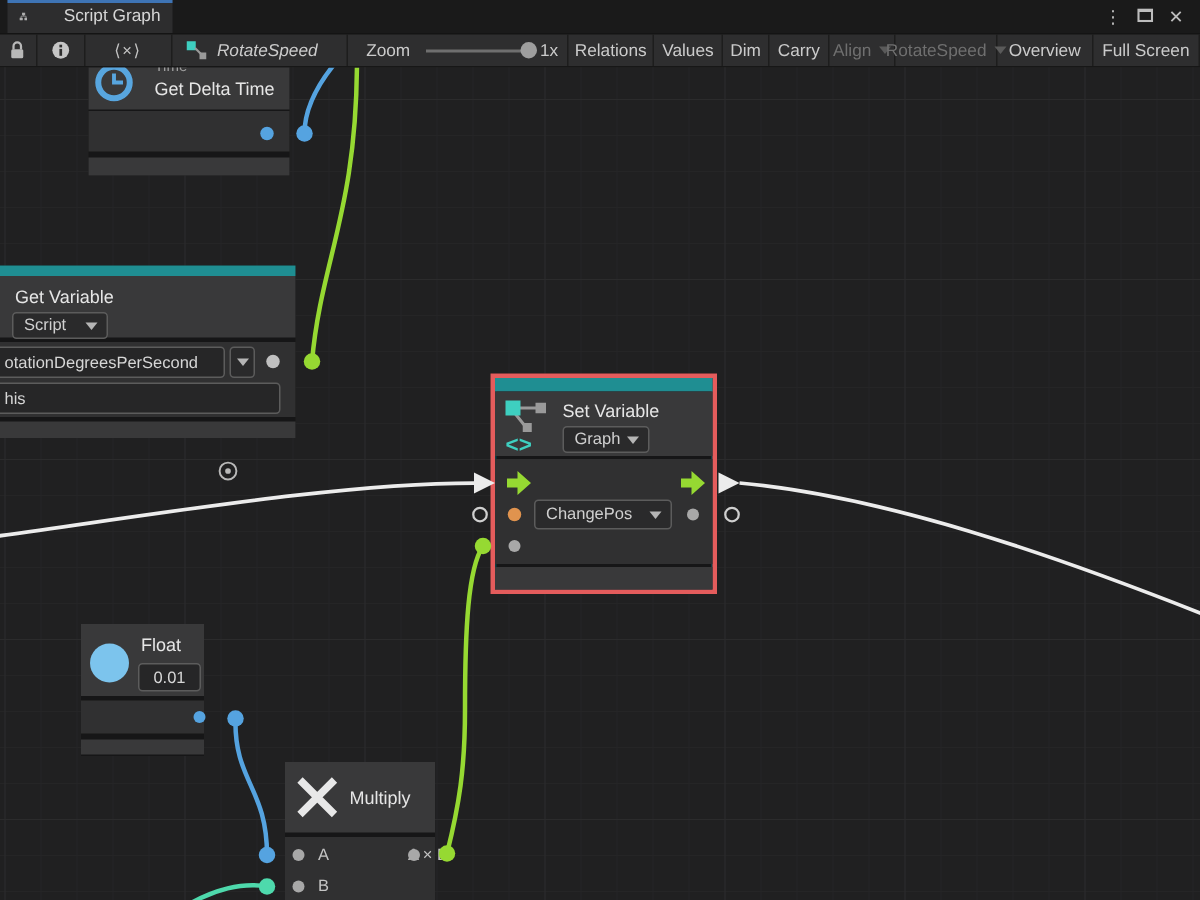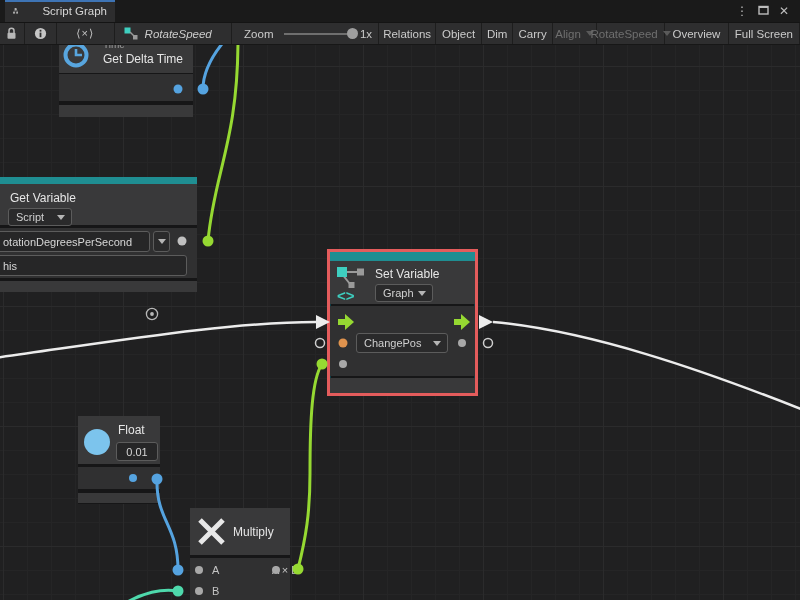--- a/index.html
+++ b/index.html
@@ -69,21 +69,21 @@
   
   .n-gv { left:-50px; top:132px; width:247px; height:115px; }
   .n-gv .stripe { top:0; height:7px; background:#1f8e92; }
   .n-gv .s1 { top:7px; height:41px; } .n-gv .s2 { top:51px; height:50px; } .n-gv .s3 { top:104px; height:11px; }
   
   .n-sv { left:327px; top:204px; width:151px; height:147px; border:3px solid #e45c5c;
     box-shadow:inset 0 0 0 1px #0c3e46; background:#161617; }
   .n-sv .stripe { top:0; height:9px; background:#1f8e92; }
   .n-sv .s1 { top:9px; height:43px; } .n-sv .s2 { top:54px; height:70px; } .n-sv .s3 { top:126px; height:15px; }
   
-  .n-float { left:78px; top:371px; width:82px; height:88px; }
+  .n-float { left:54px; top:371px; width:82px; height:88px; }
   .n-float .s1 { top:0; height:48px; } .n-float .s2 { top:51px; height:22px; } .n-float .s3 { top:77px; height:10px; }
   .float-ball { position:absolute; left:6px; top:13px; width:26px; height:26px; border-radius:50%; background:#7cc4ed; }
   
   .n-mul { left:190px; top:463px; width:100px; height:98px; }
   .n-mul .s1 { top:0; height:47px; } .n-mul .s2 { top:50px; height:48px; }
 
   .overlay { position:absolute; left:0; top:0; pointer-events:none; }
 </style>
 </head>
 <body>
@@ -143,21 +143,21 @@
       <span>Zoom</span>
       <span class="slider-groove">
         <span class="slider-knob"></span>
       </span>
       <span>1x</span>
     </div>
     <div class="tb-seg tb-btn w-rel">
         <span>Relations</span>
       </div>
     <div class="tb-seg tb-btn w-val">
-        <span>Object</span>
+        <span>Values</span>
       </div>
     <div class="tb-seg tb-btn w-dim">
         <span>Dim</span>
       </div>
     <div class="tb-seg tb-btn w-carry">
         <span>Carry</span>
       </div>
     <div class="tb-seg tb-btn w-align disabled">
       <span>Align</span>
         <span class="tb-caret"></span>

